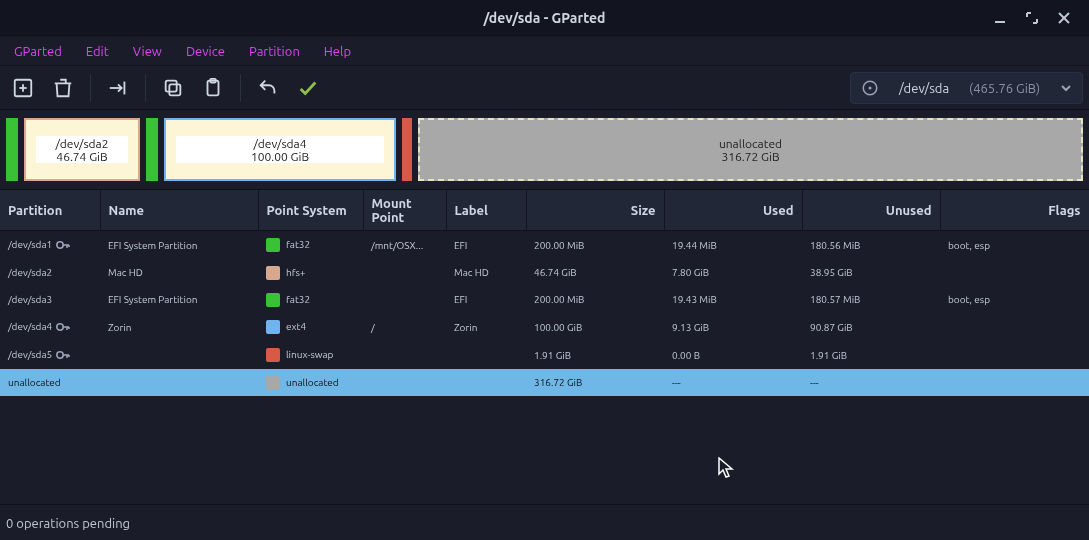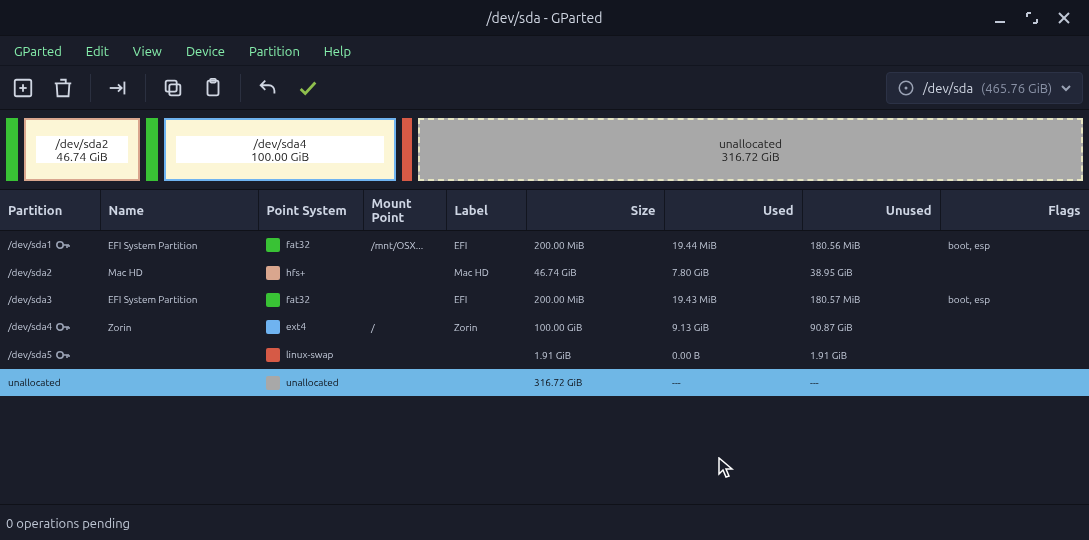--- a/index.html
+++ b/index.html
@@ -17,21 +17,21 @@
   
   .titlebar {
     height: 36px;
     background: #12151f;
     display: flex;
     align-items: center;
     justify-content: center;
     position: relative;
     border-bottom: 1px solid #0f1118;
   }
-  .titlebar-title { font-weight: normal; color: #d0d6e2; font-size: 14px; }
+  .titlebar-title { font-weight: bold; color: #d0d6e2; font-size: 14px; }
   .titlebar-controls {
     position: absolute;
     right: 6px;
     top: 0;
     height: 36px;
     display: flex;
     align-items: center;
     gap: 14px;
     padding-right: 10px;
   }
@@ -41,40 +41,40 @@
   
   .menubar {
     height: 30px;
     background: #1a1d29;
     display: flex;
     align-items: center;
     gap: 8px;
     padding: 0 6px;
     border-bottom: 1px solid #12151f;
   }
-  .menu-item { padding: 4px 8px; color:#86efac; cursor:pointer;text-align:center; }
+  .menu-item { padding: 4px 8px; color:#d946ef; cursor:pointer;text-align:center; }
 
   
   .toolbar {
     height: 44px;
     background: #1a1d29;
     display: flex;
     align-items: center;
     padding: 0 6px;
     gap: 6px;
     border-bottom: 1px solid #0f1118;
   }
   .tool-btn { width:34px; height:34px; display:flex; align-items:center; justify-content:center; color:#d0d6e2; cursor:pointer; border-radius:3px; }
   .tool-btn svg { width:22px; height:22px; }
   .tool-sep { width:1px; height:28px; background:#2b3040; margin:0 4px; }
   .disk-selector {
     margin-left:auto;
     display:flex;
     align-items:center;
-    gap:8px;
+    gap:20px;
     background:#222738;
     border:1px solid #2c3246;
     border-radius:4px;
     padding:6px 10px;
     cursor:pointer;
   }
   .disk-icon { width:18px; height:18px; }
   .disk-path { color:#d0d6e2; }
   .disk-size { color:#8a92a6; }
   .chev { width:12px; height:12px; }

